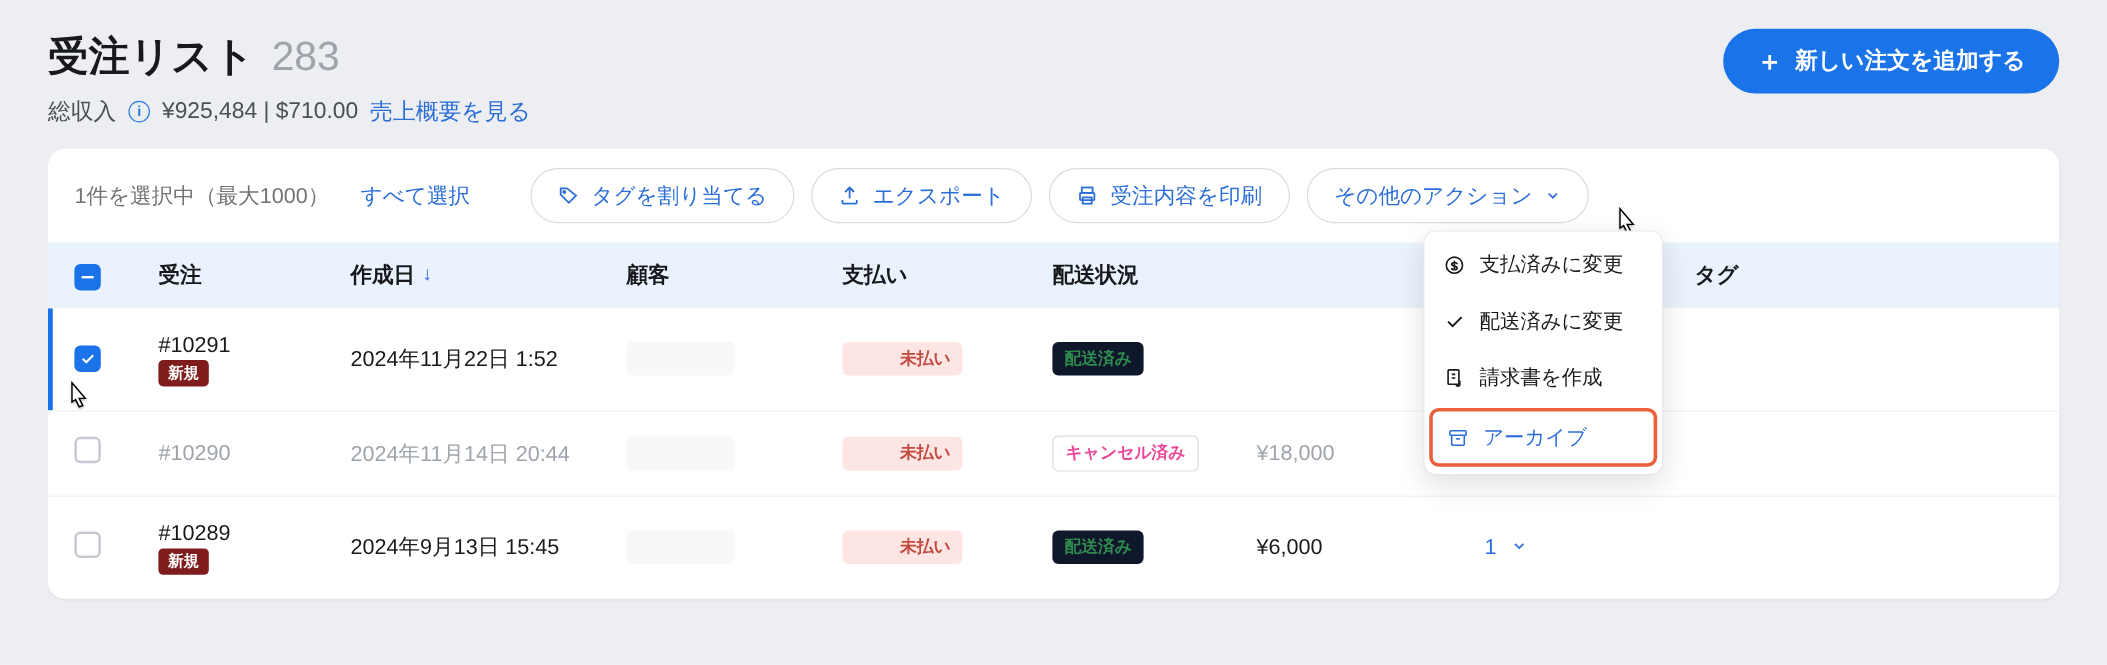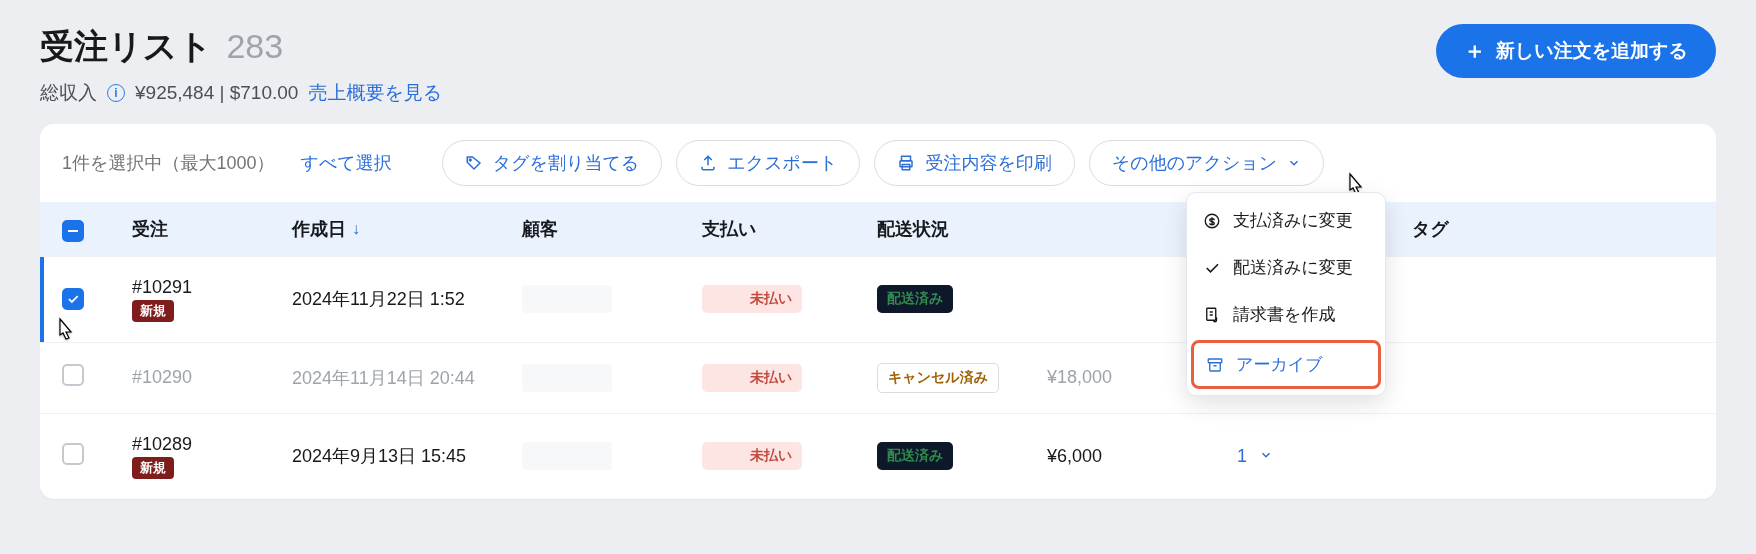--- a/index.html
+++ b/index.html
@@ -38,21 +38,21 @@
 .row.selected { background: #fff; }
 .row.selected::before { content:''; position:absolute; left:0; top:0; bottom:0; width:4px; background:#1a73e8; }
 .order-id { font-weight: 400; color: #17191c; }
 .badge-new { display:inline-block; margin-top:2px; background:#7f1d1d; color:#fff; font-size:13px; font-weight:600; padding:2px 8px; border-radius:4px; }
 .muted .order-id, .muted { color:#9ea4ab; }
 .cust-ph { width: 90px; height: 28px; background:#f7f8fa; border-radius:4px; }
 .pay-badge { display:inline-block; font-size:14px; font-weight:600; padding:5px 10px; border-radius:5px; }
 .pay-unpaid { background:#fde5e3; color:#c24a3f;padding-left:48px; }
 .ship-badge { display:inline-block; font-size:14px; font-weight:600; padding:5px 10px; border-radius:5px; }
 .ship-done { background:#0f172a; color:#2f8a4d; }
-.ship-cancel { background:#fff; color:#a16207; border:1px solid #d9dce1; }
+.ship-cancel { background:#fff; color:#ec4899; border:1px solid #d9dce1; }
 .item-cell { display:flex; align-items:center; gap:12px; }
 .item-count { color:#2b6ed8; font-weight:500; }
 .chev { color:#2b6ed8; }
 
 .cursor { position:absolute; pointer-events:none; }
 .cursor svg { filter: drop-shadow(0 1px 1px rgba(0,0,0,0.3)); }
 
 .dropdown { position:absolute; top: 68px; right: 330px; width: 200px; background:#fff; border:1px solid #e4e7eb; border-radius:10px; box-shadow: 0 8px 24px rgba(0,0,0,0.12); z-index:10; padding: 4px 0; }
 .dd-item { display:flex; align-items:center; gap:12px; padding: 12px 16px; font-size:17px; color:#17191c; cursor:pointer; }
 .dd-item.hl { color:#2b6ed8; border:3px solid #e8603c; border-radius:8px; margin: 2px 4px; padding: 10px 12px; }

